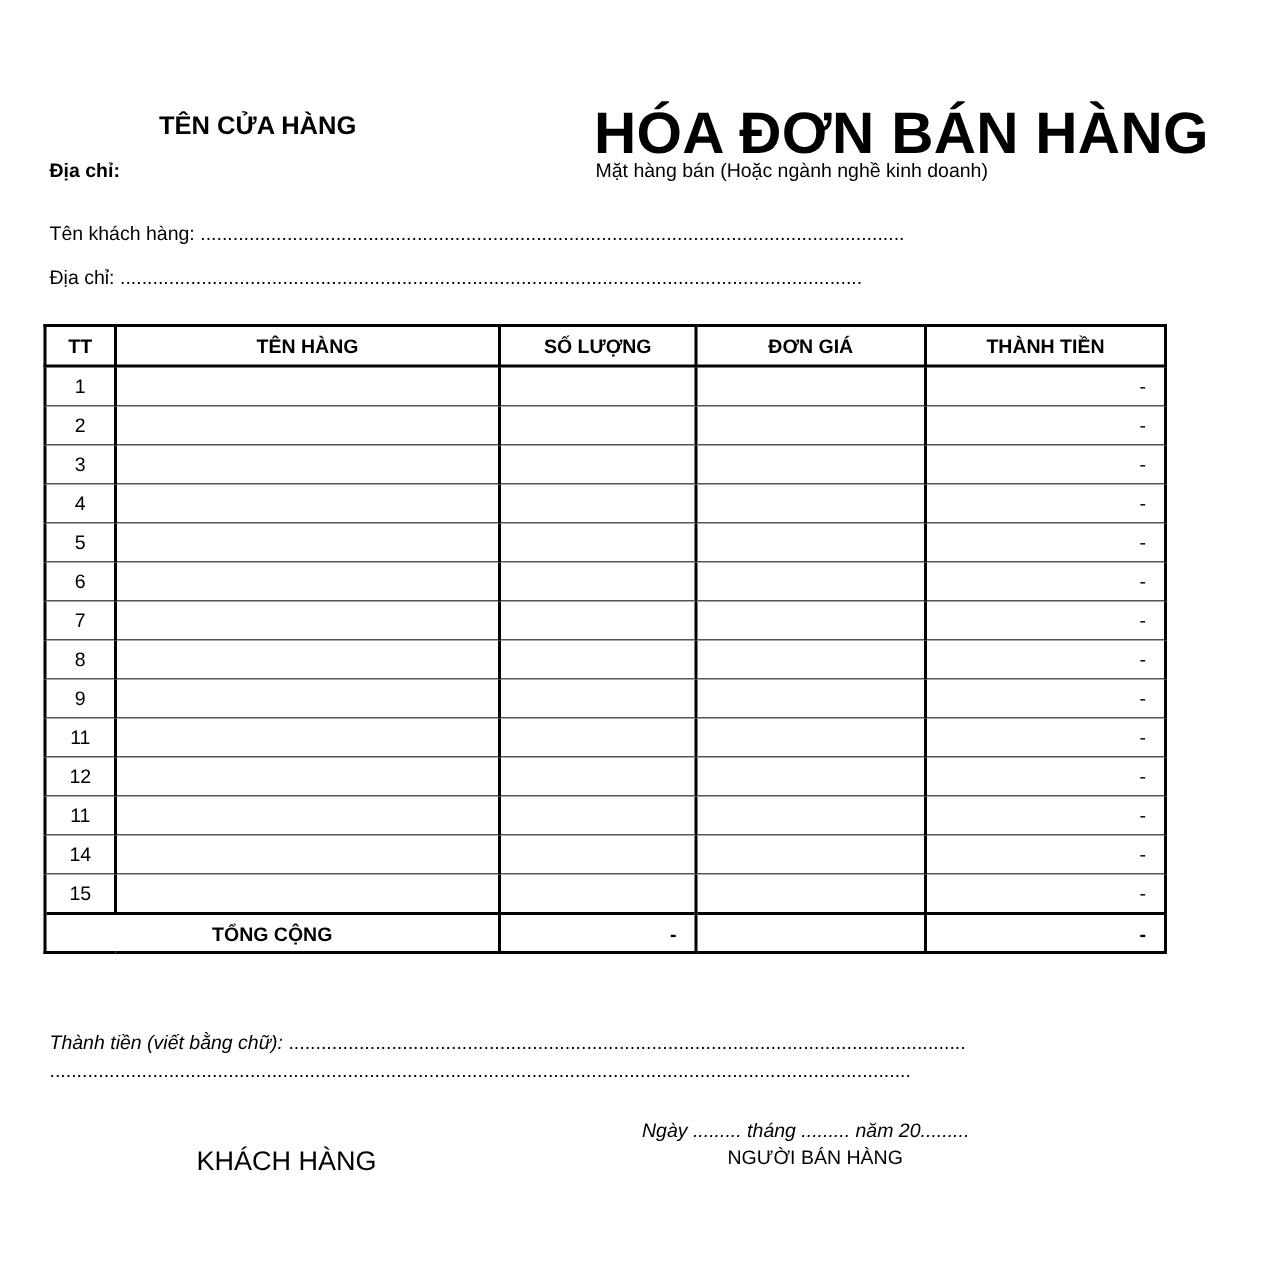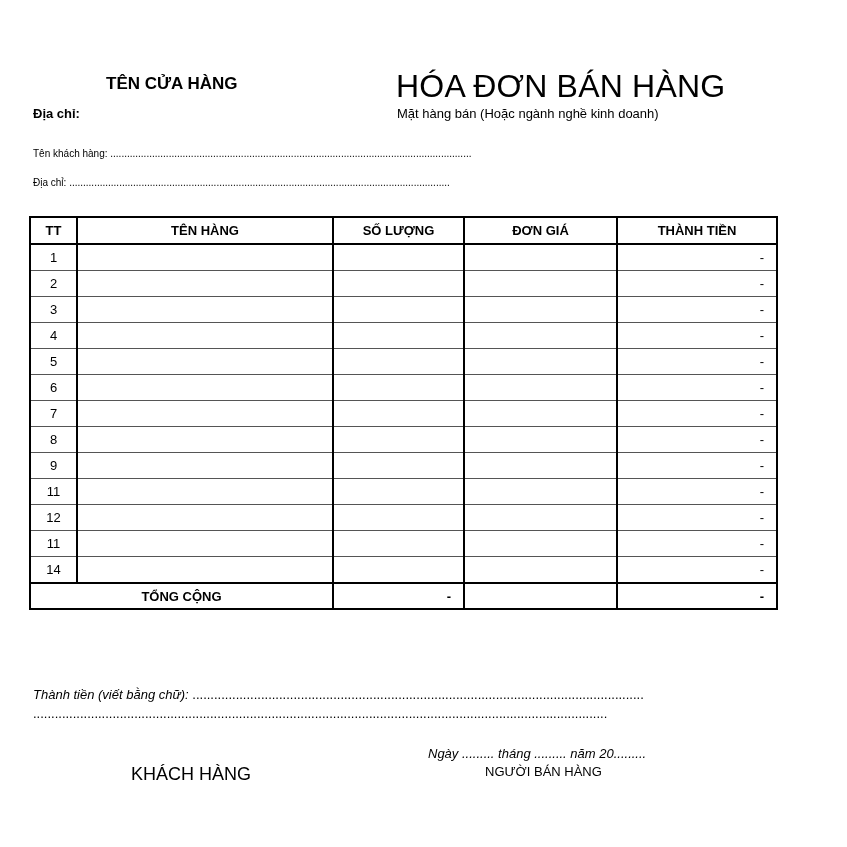--- a/index.html
+++ b/index.html
@@ -1,23 +1,23 @@
 <!DOCTYPE html>
 <html><head>
 <meta charset="utf-8">
 <style>
   html, body { margin:0; padding:0; background:#ffffff; }
   body { width:847px; height:847px; position:relative; overflow:hidden;
          font-family:"Liberation Sans", sans-serif; color:#000; }
   .abs { position:absolute; white-space:nowrap; }
   .store-name { left:106px; top:74px; font-size:17px; font-weight:bold; }
   .store-addr { left:33px; top:106px; font-size:13px; font-weight:bold; }
-  .title { left:396px; top:68px; font-size:32px; font-weight:normal; letter-spacing:0.2px; }
+  .title { left:396px; top:68px; font-size:39px; font-weight:bold; letter-spacing:0.2px; }
   .subtitle { left:397px; top:106px; font-size:13px; font-weight:normal; }
-  .field { font-size:10px; left:33px; }
+  .field { font-size:13px; left:33px; }
   .cust-name { top:148px; }
   .cust-addr { top:177px; }
 
   table.inv { position:absolute; left:29px; top:216px; width:747px; border-collapse:collapse;
               font-size:13px; table-layout:fixed; }
   table.inv td, table.inv th { height:25px; padding:0 5px; border-left:2px solid #000; border-right:2px solid #000;
               border-top:1px solid #555; border-bottom:1px solid #555; }
   table.inv th { font-weight:bold; text-align:center; border-top:2px solid #000; border-bottom:2px solid #000; }
   table.inv td.tt { text-align:center; }
   table.inv td.amt { text-align:right; padding-right:12px; }
@@ -150,20 +150,27 @@
           <td></td>
           <td class="amt">-</td>
         </tr>
         <tr>
           <td class="tt">14</td>
           <td></td>
           <td></td>
           <td></td>
           <td class="amt">-</td>
         </tr>
+        <tr>
+          <td class="tt">15</td>
+          <td></td>
+          <td></td>
+          <td></td>
+          <td class="amt">-</td>
+        </tr>
       </tbody>
     <tfoot>
       <tr class="total">
         <td class="label" colspan="2">TỔNG CỘNG</td>
         <td class="amt">-</td>
         <td></td>
         <td class="amt">-</td>
       </tr>
     </tfoot>
   </table>

